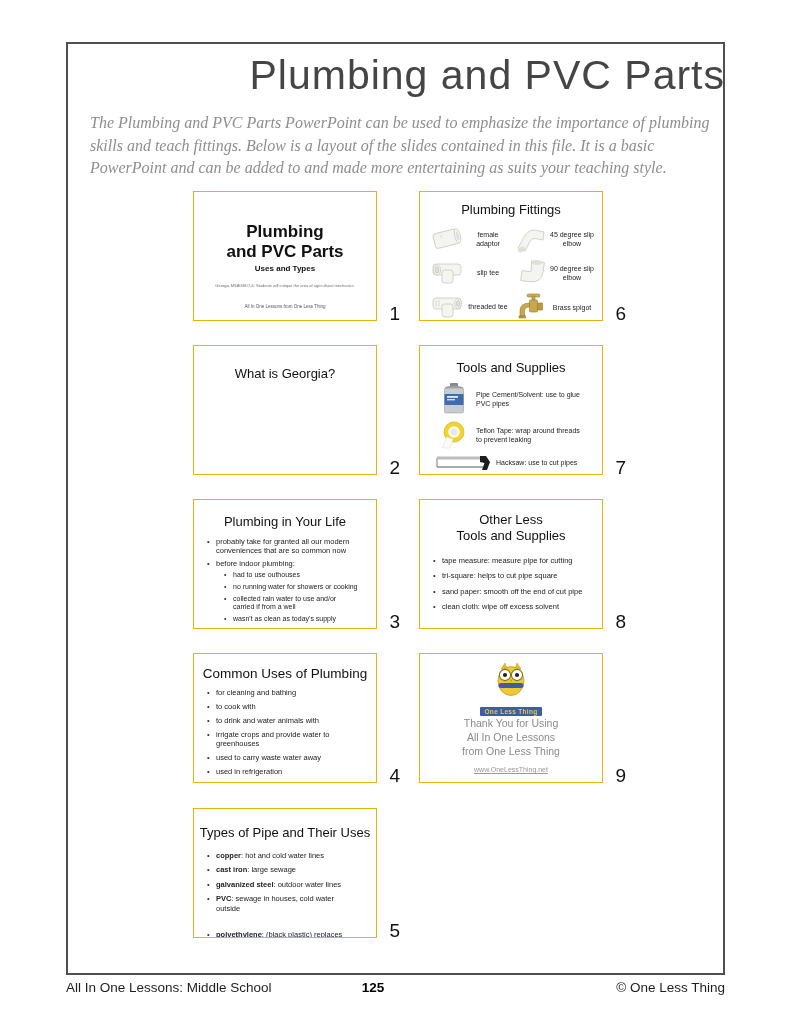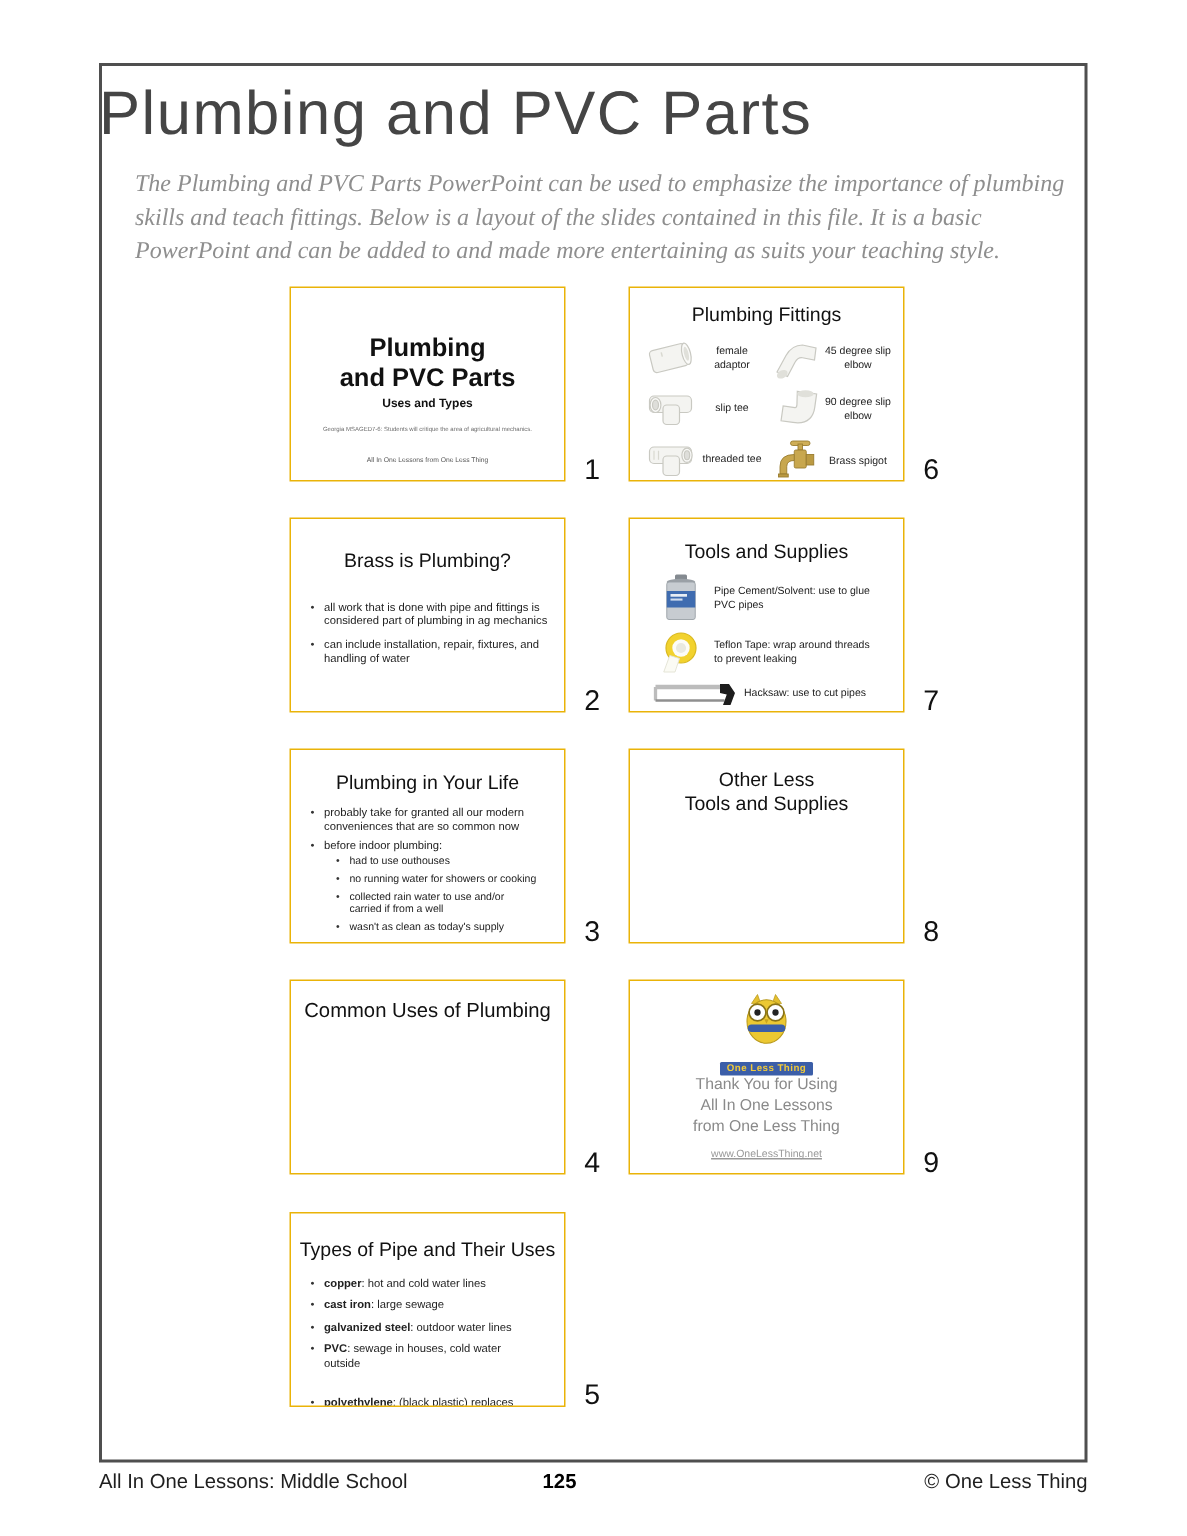--- a/index.html
+++ b/index.html
@@ -5,21 +5,21 @@
   html,body{margin:0;padding:0;}
   body{
     width:791px;height:1024px;position:relative;background:#ffffff;
     font-family:"Liberation Sans",sans-serif;color:#1a1a1a;overflow:hidden;
   }
   .frame{
     position:absolute;left:66px;top:42px;width:659px;height:933px;
     box-sizing:border-box;border:2px solid #4f4f4f;background:#fff;
   }
   .doc-title{
-    position:absolute;left:66px;top:52px;width:659px;text-align:left;
+    position:absolute;left:66px;top:52px;width:659px;text-align:right;
     font-size:41px;font-weight:400;letter-spacing:1px;color:#454545;
     font-family:"Liberation Sans",sans-serif;
   }
   .doc-intro{
     position:absolute;left:90px;top:112px;width:624px;
     font-family:"Liberation Serif",serif;font-style:italic;
     font-size:16px;line-height:1.42;color:#8e8e8e;
   }
   
   .slide{position:absolute;width:184px;height:130px;}
@@ -171,25 +171,21 @@
         </span>
         <span class="fit-label">Brass spigot</span>
       </div>
     </div>
   </div>
   <div class="slide-num">6</div>
 </div>
 
 <div class="slide col-l row-2">
   <div class="slide-box">
-    <div class="s-title b-title" style="top:20px;">Brass is Plumbing?</div>
-    <div class="bullets" style="top:54px;width:162px;">
-      <div class="li" style="margin-bottom:6px;">all work that is done with pipe and fittings is considered part of plumbing in ag mechanics</div>
-      <div class="li">can include installation, repair, fixtures, and handling of water</div>
-    </div>
+    <div class="s-title b-title" style="top:20px;">What is Georgia?</div>
   </div>
   <div class="slide-num">2</div>
 </div>
 
 <div class="slide col-r row-2">
   <div class="slide-box">
     <div class="s-title b-title" style="top:14px;">Tools and Supplies</div>
     <div class="tool-row" style="top:36px;">
       <span class="tool-icon">
         <svg width="26" height="34" viewBox="0 0 26 34">
@@ -243,27 +239,41 @@
   </div>
   <div class="slide-num">3</div>
 </div>
 
 <div class="slide col-r row-3">
   <div class="slide-box">
     <div class="s-title b-title" style="top:12px;line-height:1.2;">
       <div>Other Less</div>
       <div>Tools and Supplies</div>
     </div>
+    <div class="bullets" style="top:56px;width:168px;">
+      <div class="li" style="margin-bottom:6px;">tape measure: measure pipe for cutting</div>
+      <div class="li" style="margin-bottom:6px;">tri-square: helps to cut pipe square</div>
+      <div class="li" style="margin-bottom:6px;">sand paper: smooth off the end of cut pipe</div>
+      <div class="li">clean cloth: wipe off excess solvent</div>
+    </div>
   </div>
   <div class="slide-num">8</div>
 </div>
 
 <div class="slide col-l row-4">
   <div class="slide-box">
     <div class="s-title b-title" style="top:12px;font-size:13.5px;">Common Uses of Plumbing</div>
+    <div class="bullets" style="top:34px;width:158px;">
+      <div class="li" style="margin-bottom:4.5px;">for cleaning and bathing</div>
+      <div class="li" style="margin-bottom:4.5px;">to cook with</div>
+      <div class="li" style="margin-bottom:4.5px;">to drink and water animals with</div>
+      <div class="li" style="margin-bottom:4.5px;width:130px;">irrigate crops and provide water to greenhouses</div>
+      <div class="li" style="margin-bottom:4.5px;">used to carry waste water away</div>
+      <div class="li">used in refrigeration</div>
+    </div>
   </div>
   <div class="slide-num">4</div>
 </div>
 
 <div class="slide col-r row-4">
   <div class="slide-box">
     <div class="owl-wrap">
       <svg width="44" height="34" viewBox="0 0 44 34">
           <path d="M12 7 L16 1 L18.5 8 Z" fill="#e4bf2e" stroke="#b99a1d" stroke-width="0.5"></path>
           <path d="M32 7 L28 1 L25.5 8 Z" fill="#e4bf2e" stroke="#b99a1d" stroke-width="0.5"></path>

